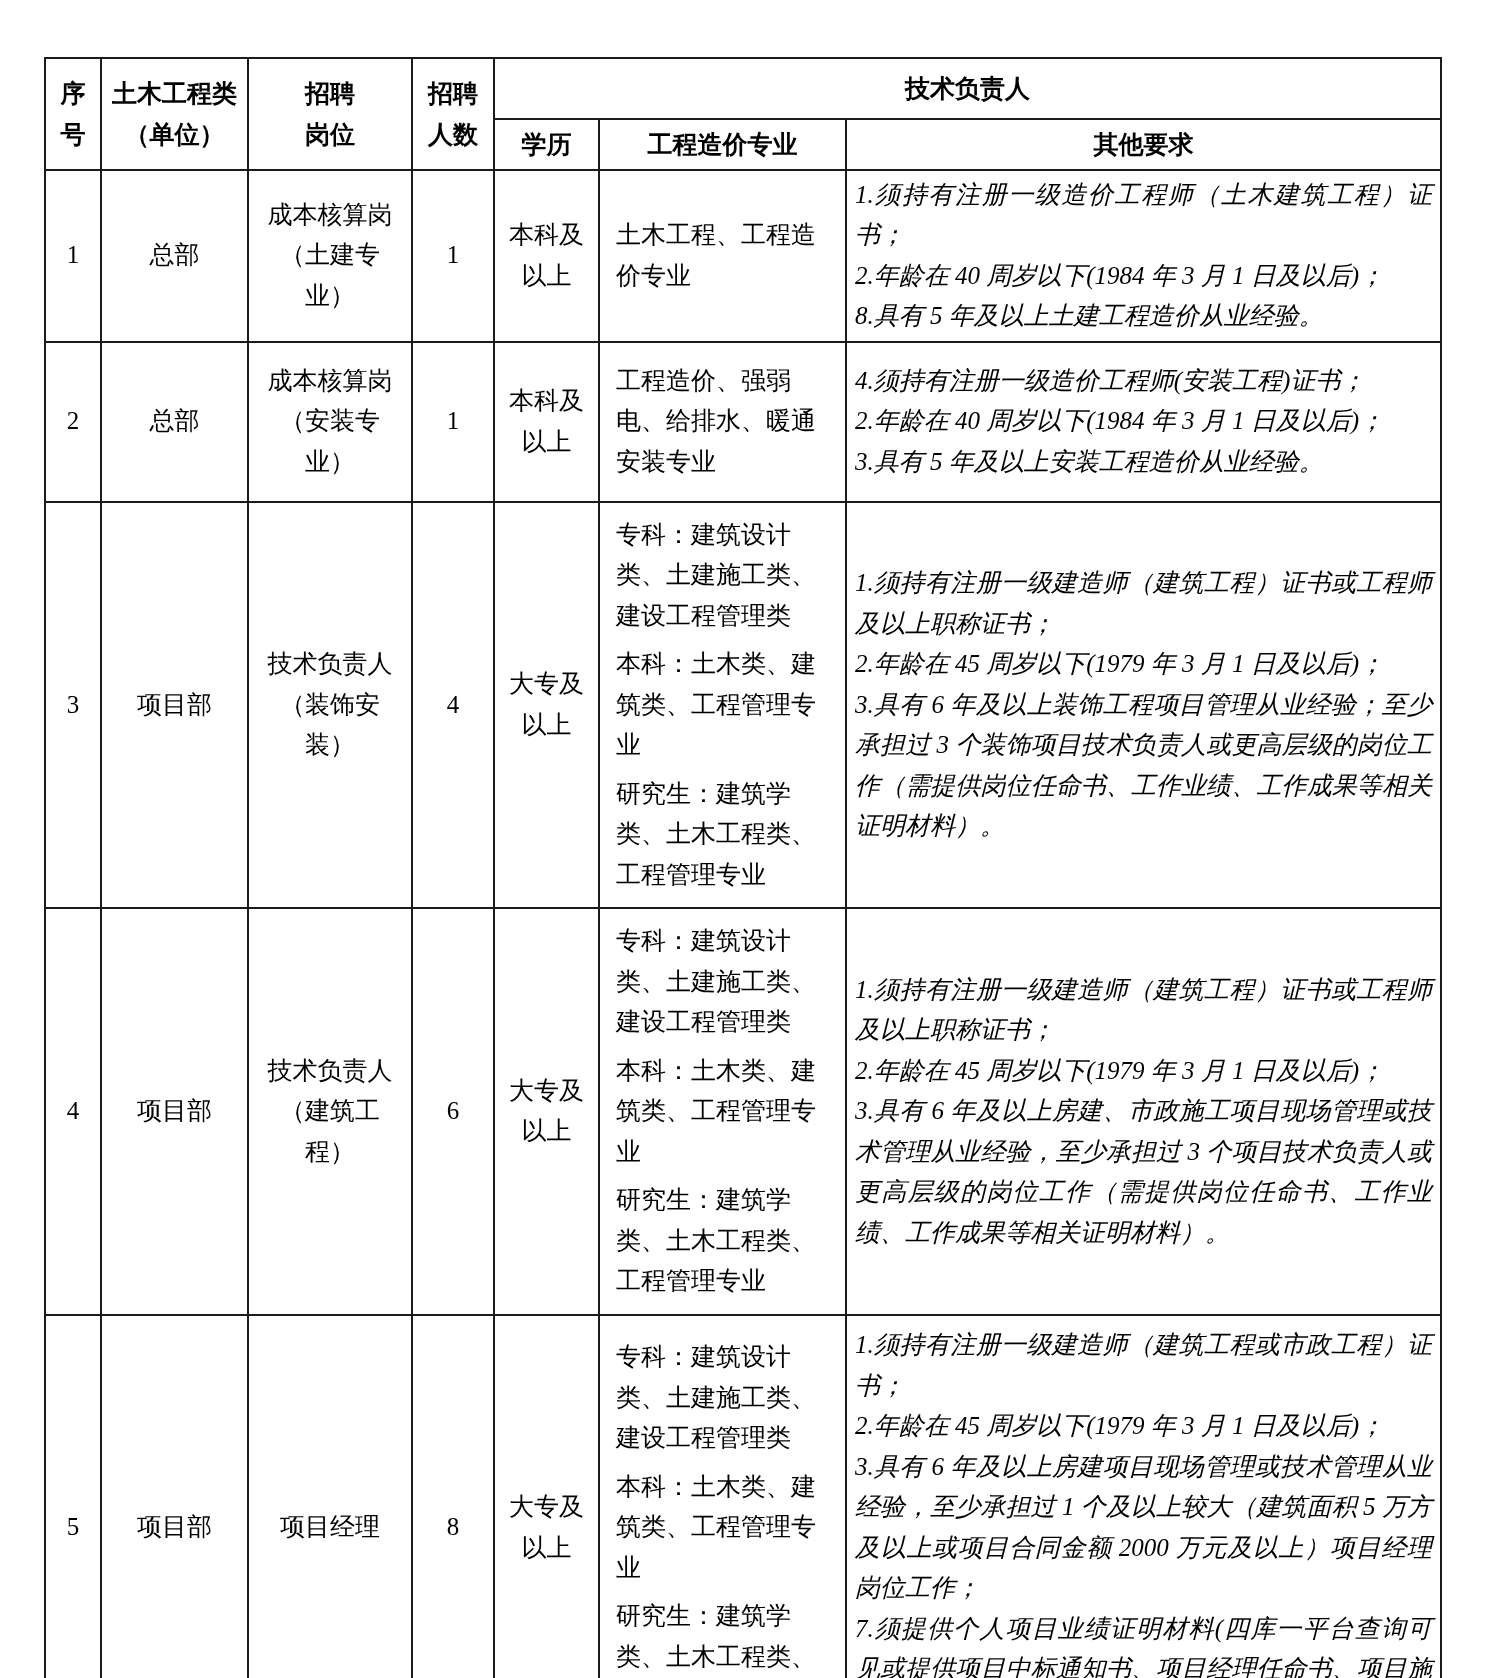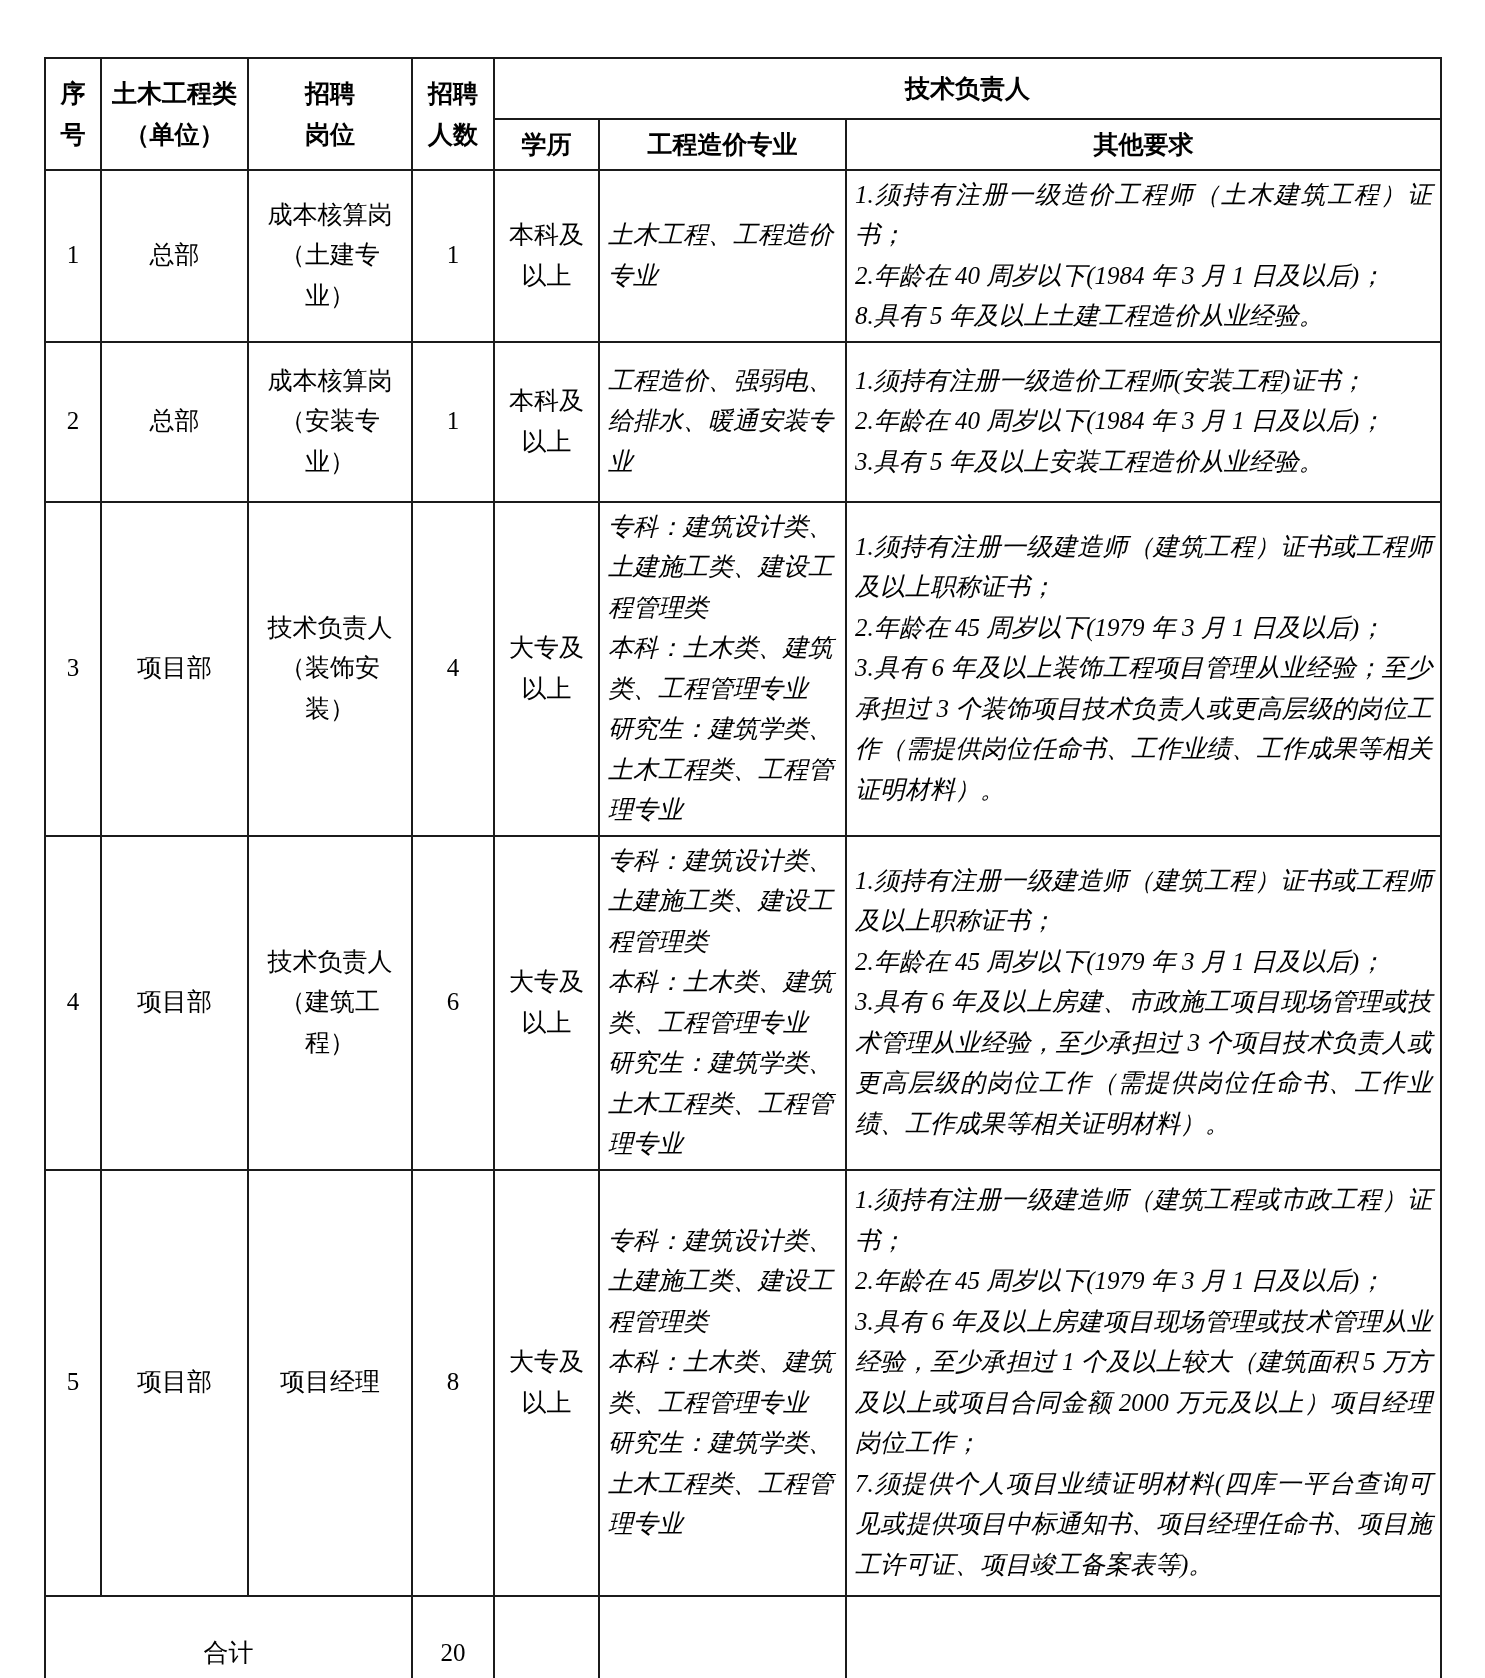--- a/index.html
+++ b/index.html
@@ -43,21 +43,21 @@
     padding: 8px 9px;
     line-height: 1.62;
   }
   td.other-cell {
     text-align: justify;
     padding: 8px 13px;
     line-height: 1.63;
     font-style: italic;
   }
   .other-item { margin: 0; }
-  .major-line { margin: 0; font-style: italic; }
+  .major-line { margin: 8px; }
 </style>
 </head>
 <body>
 
 <div class="page">
   <table class="recruit">
     <colgroup>
       <col style="width:56px">
       <col style="width:147px">
       <col style="width:164px">
@@ -108,21 +108,21 @@
       <td class="center">总部</td>
       <td class="center prewrap">成本核算岗
 （安装专业）</td>
       <td class="center">1</td>
       <td class="center prewrap">本科及
 以上</td>
       <td class="major-cell">
         <div class="major-line">工程造价、强弱电、给排水、暖通安装专业</div>
       </td>
       <td class="other-cell">
-        <div class="other-item">1.须持有注册一级造价工程师(安装工程)证书；</div>
+        <div class="other-item">4.须持有注册一级造价工程师(安装工程)证书；</div>
         <div class="other-item">2.年龄在 40 周岁以下(1984 年 3 月 1 日及以后)；</div>
         <div class="other-item">3.具有 5 年及以上安装工程造价从业经验。</div>
       </td>
     </tr>
 
     <tr style="height:329px;">
       <td class="center">3</td>
       <td class="center">项目部</td>
       <td class="center prewrap">技术负责人
 （装饰安装）</td>

